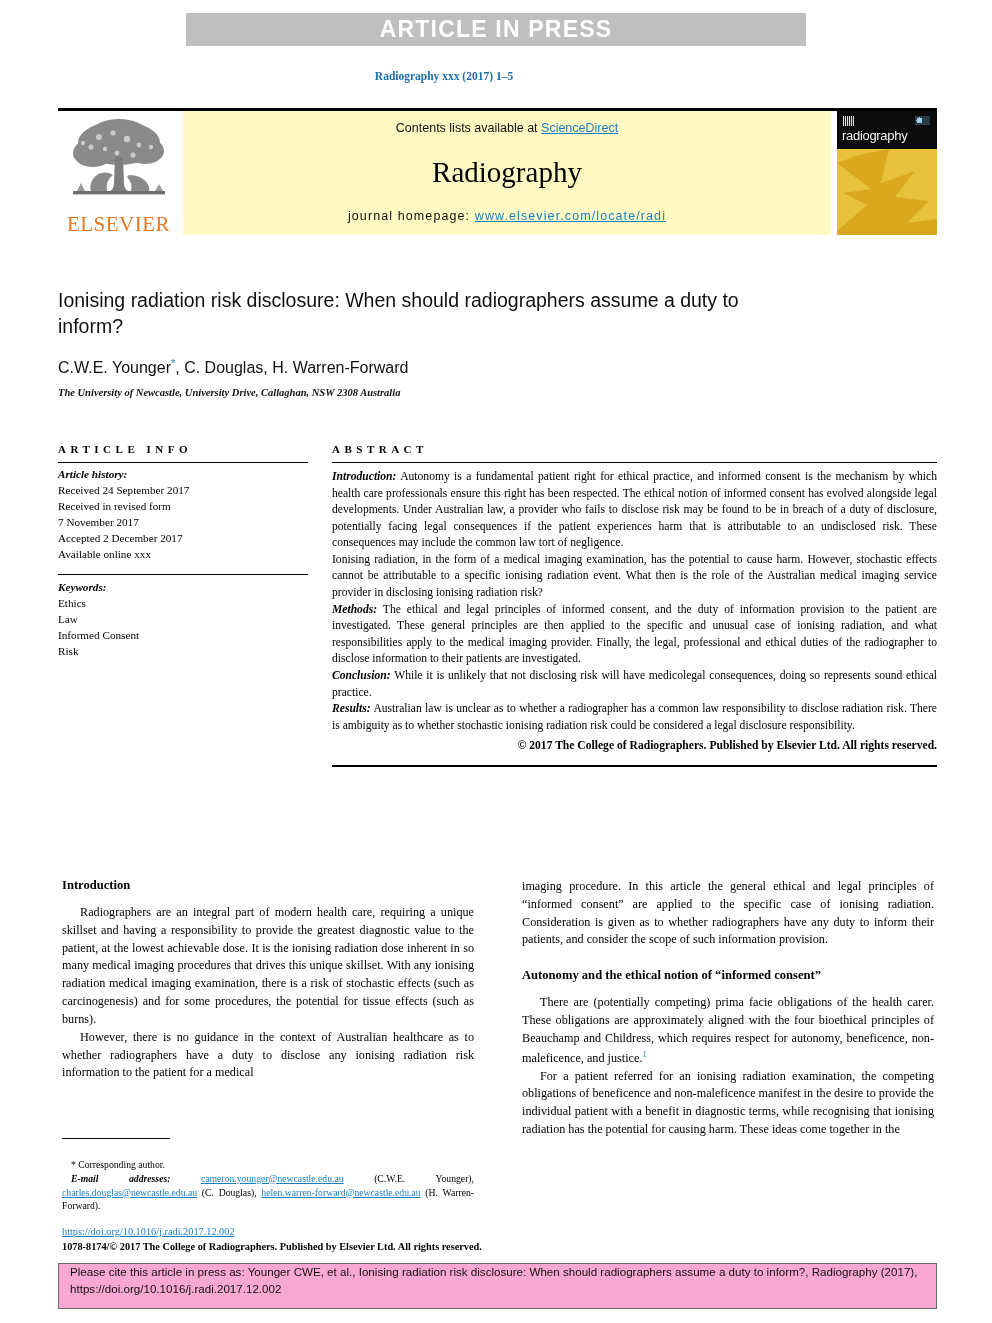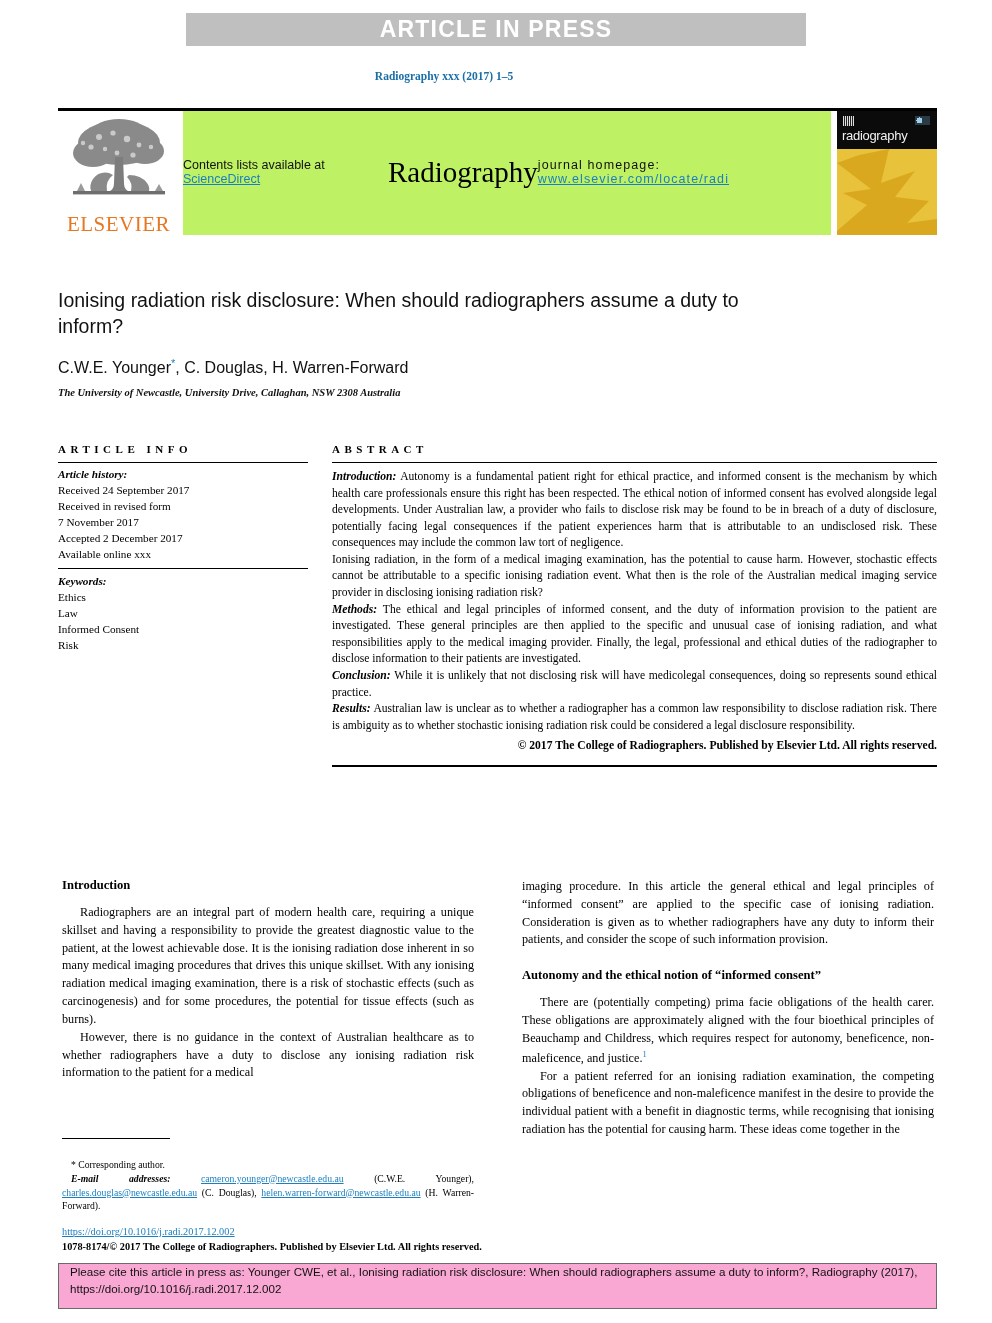--- a/index.html
+++ b/index.html
@@ -77,23 +77,23 @@
   .elsevier-word {
     font-family: "Liberation Serif", serif;
     font-size: 21px;
     letter-spacing: 0.5px;
     color: #e87722;
     line-height: 1;
     margin-top: 9px;
   }
   .masthead-center {
     flex: 1 1 auto;
-    background: #bef264;
-    display: flex;
-    flex-direction: row;
+    background: #fef9c3;
+    display: flex;
+    flex-direction: column;
     align-items: center;
     justify-content: space-between;
     padding: 10px 0 12px 0;
     box-sizing: border-box;
     margin-left: 4px;
   }
   .contents-line {
     font-family: "Liberation Sans", sans-serif;
     font-size: 12.5px;
     color: #111;
@@ -196,21 +196,21 @@
     margin-bottom: 7px;
   }
   .rule-thin { border-top: 1.5px solid #000; }
   .info-body {
     font-family: "Liberation Serif", serif;
     font-size: 11.2px;
     line-height: 1.42;
     padding-top: 4px;
   }
   .info-head { font-style: italic; font-weight: bold; }
-  .info-block-2 { margin-top: 6px; padding-top: 5px; border-top: 1.5px solid #000; }
+  .info-block-2 { margin-top: 12px; padding-top: 5px; border-top: 1.5px solid #000; }
   .abstract-body {
     font-family: "Liberation Serif", serif;
     font-size: 11.6px;
     line-height: 1.43;
     text-align: justify;
     padding-top: 6px;
   }
   .abs-run-in { font-style: italic; font-weight: bold; }
   .copyright-line { text-align: right; margin-top: 4px; font-weight: bold; }
   .abstract-rule-bottom { border-top: 2px solid #000; margin-top: 10px; }

